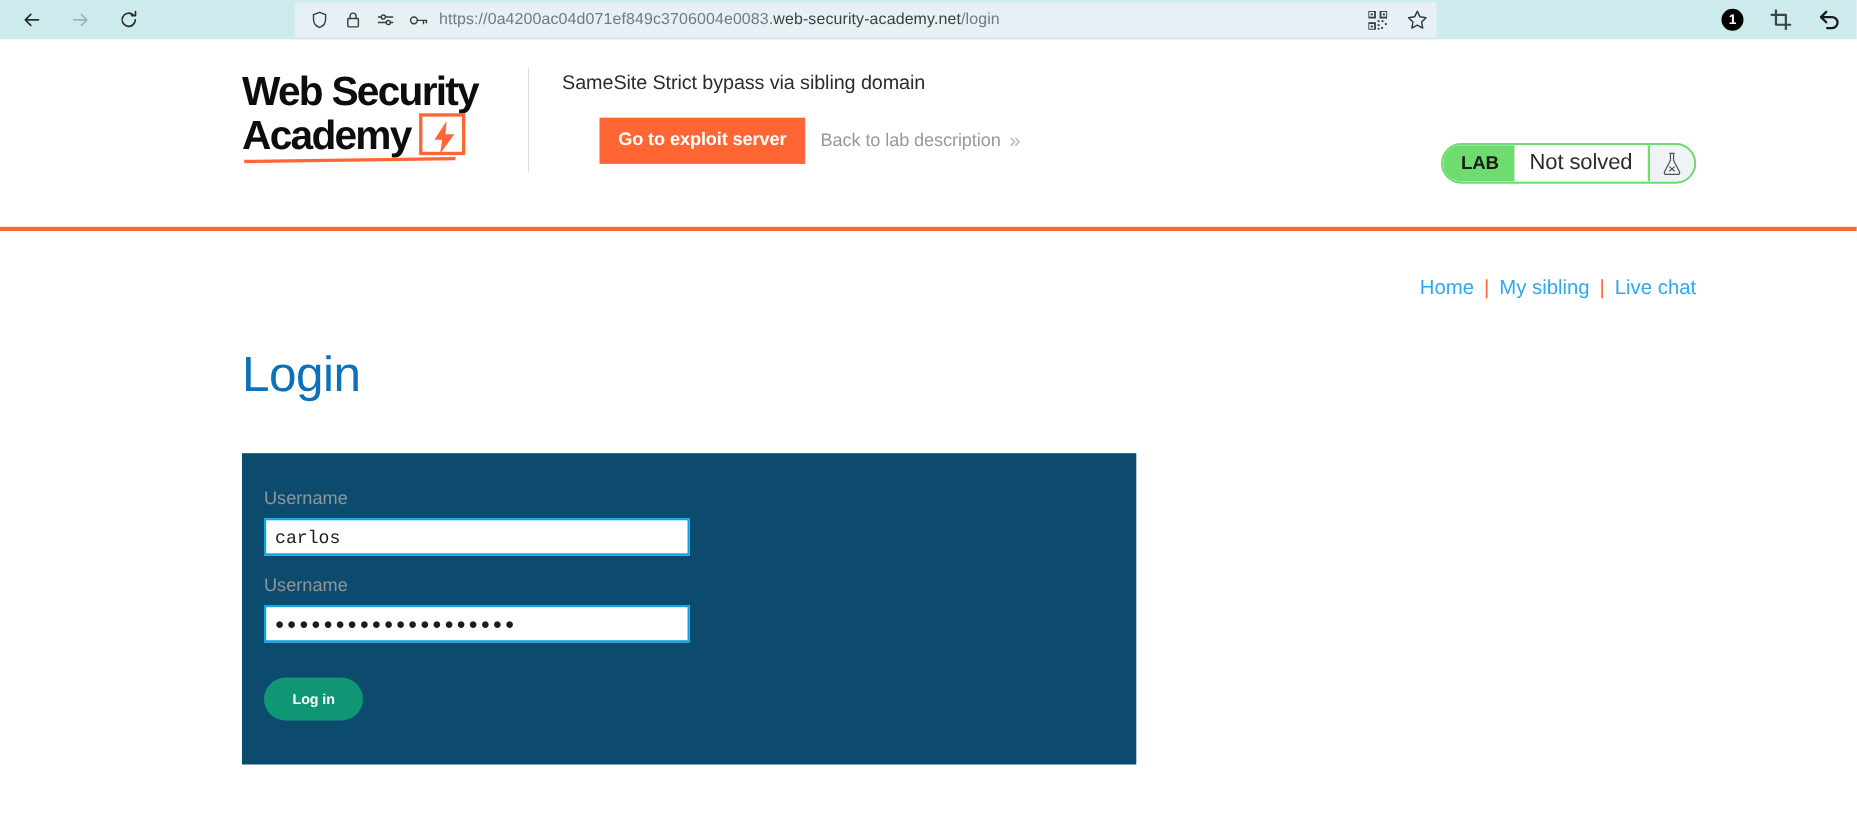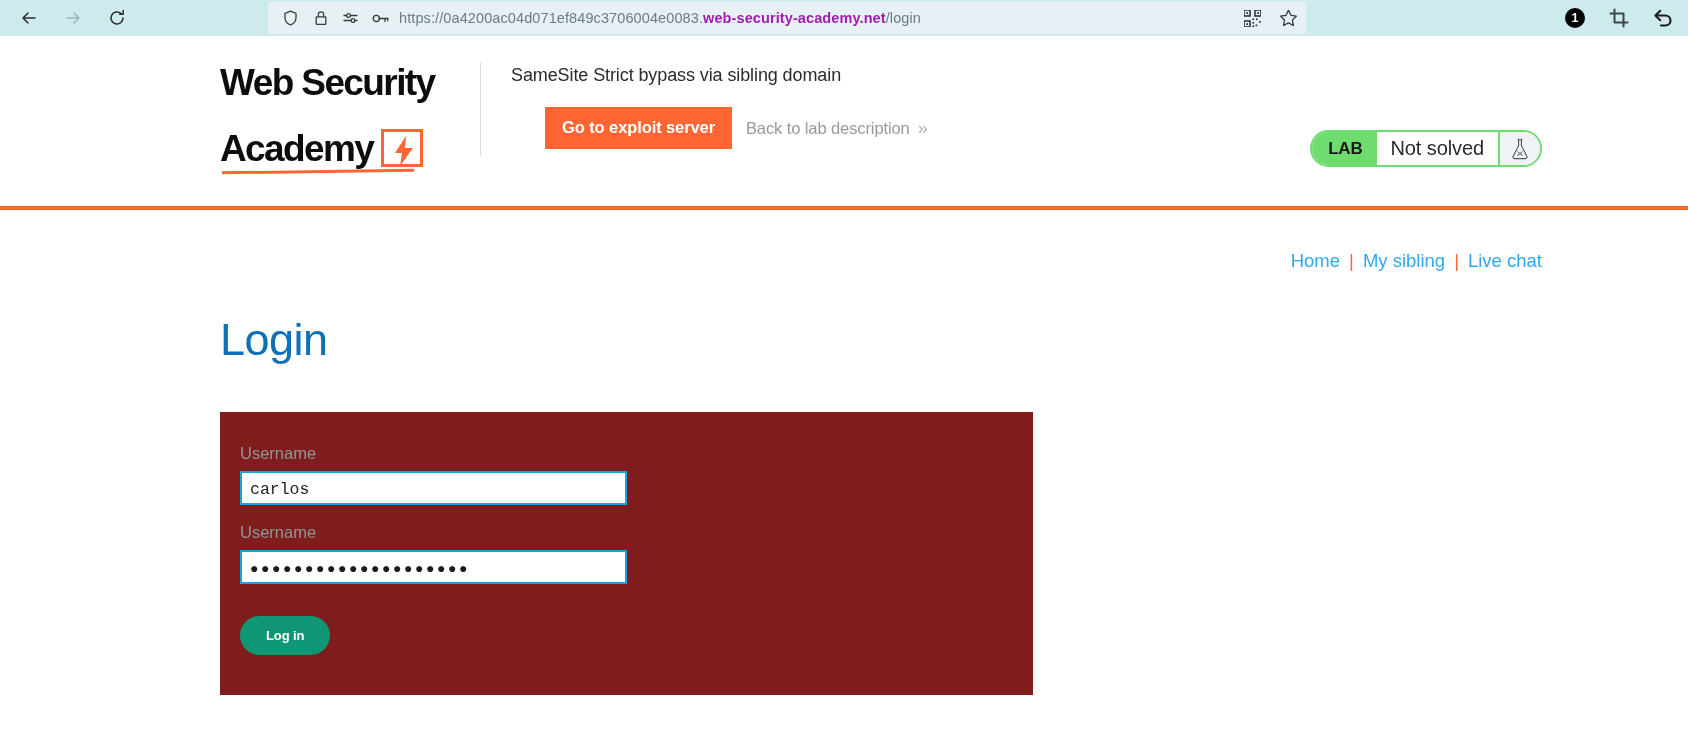--- a/index.html
+++ b/index.html
@@ -61,21 +61,21 @@
   }
   .url-icons .ui { width: 17px; height: 17px; display:flex; align-items:center; justify-content:center; color:#3c3c3c; }
   .url-text {
     font-size: 14.5px;
     color: #6e7b80;
     white-space: nowrap;
     letter-spacing: 0.1px;
     flex: 1;
     overflow: hidden;
   }
-  .url-text .host { color: #a21caf; font-weight: 700; }
+  .url-text .host { color: #404040; font-weight: 400; }
   .url-right {
     display: flex;
     align-items: center;
     gap: 16px;
     padding-left: 8px;
   }
   .url-right .ui { width: 20px; height: 20px; display:flex; align-items:center; justify-content:center; color:#31383b; cursor:pointer;}
 
   .ext-icons {
     position: absolute;
@@ -114,21 +114,21 @@
     position: relative;
   }
   .logo-line1, .logo-line2 {
     font-family: "Liberation Sans", sans-serif;
     font-weight: 700;
     font-size: 37px;
     line-height: 40px;
     letter-spacing: -1.6px;
     color: #0d0d0d;
   }
-  .logo-line2 { position: relative; margin-top: 26px; }
+  .logo-line2 { position: relative; }
   .logo-bolt {
     display: inline-block;
     width: 42px; height: 38px;
     border: 3px solid #ff6633;
     vertical-align: -6px;
     margin-left: 8px;
     position: relative;
   }
   .logo-bolt svg { position: absolute; left: 9px; top: 4px; }
   .logo-underline {
@@ -246,21 +246,21 @@
     color: #0d71ba;
     font-weight: 400;
     margin-top: 42px;
     margin-bottom: 0;
     letter-spacing: -0.5px;
   }
 
   .login-panel {
     margin-top: 46px;
     width: 813px;
-    background: #7f1d1d;
+    background: #0c4a6e;
     padding: 32px 20px 40px 20px;
   }
   .field-label {
     font-size: 16.5px;
     color: #8e9699;
     margin-bottom: 8px;
     display: block;
   }
   .field-input {
     width: 387px;

